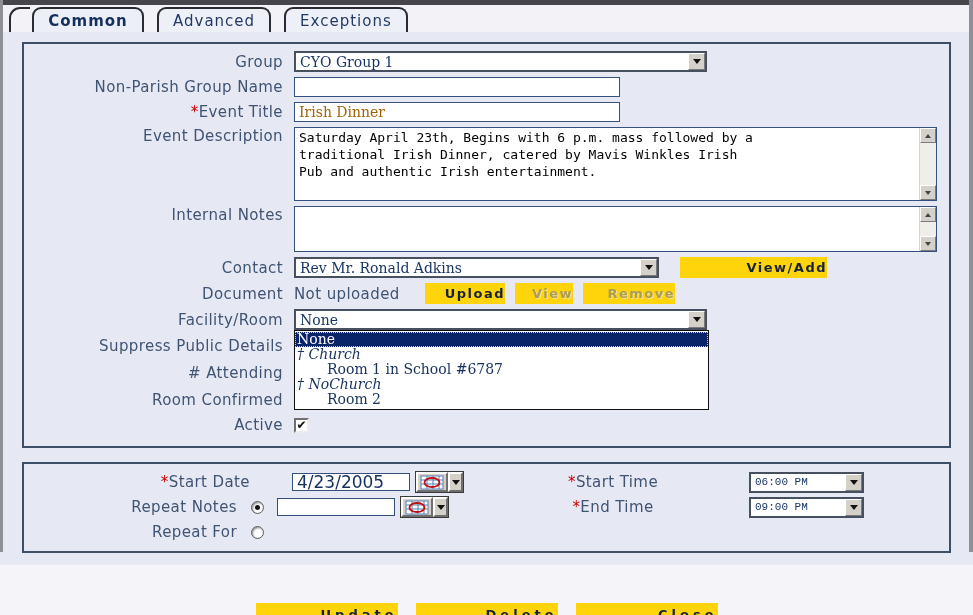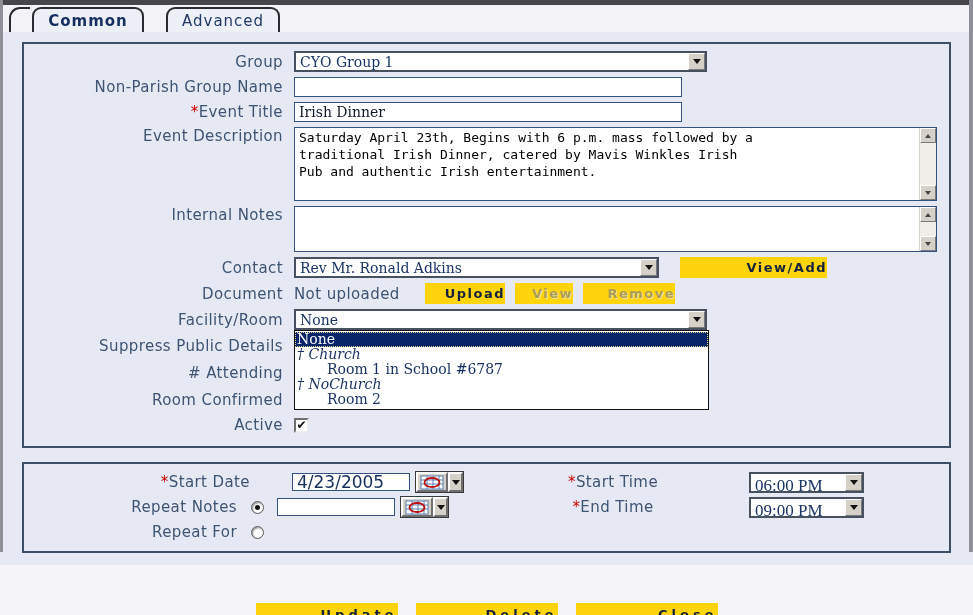--- a/index.html
+++ b/index.html
@@ -15,46 +15,46 @@
   .frame-right { position: absolute; right: 0; top: 0; width: 4px; height: 552px; background: #8f8f98; }
 
   
   .tabstrip { background: #f3f2f7; height: 27px; display: flex; align-items: stretch; padding: 2px 0 0 9px; }
   .tab-curve { width: 21px; border-left: 2px solid #2a2a33; border-top: 2px solid #2a2a33; border-top-left-radius: 11px; margin-right: 2px; }
   .tab {
     border: 2px solid #2a2a33; border-bottom: none; border-radius: 9px 9px 0 0;
     min-width: 112px; padding: 3px 14px 0; text-align: center;
     font-size: 15px; letter-spacing: 1px; color: #223a66; background: #eef0f7; cursor: default;
   }
-  .tab + .tab { margin-left: 22px; text-align: right; }
+  .tab + .tab { margin-left: 13px; text-align: right; }
   .tab.active { font-weight: bold; color: #15305f; background: #edeff6; }
 
   
   .panel { background: #e6e9f4; padding: 10px 22px 12px; }
   .section { border: 2px solid #3d4f66; }
   .section1 { padding: 7px 5px 12px 0; }
 
   .row { display: grid; grid-template-columns: 266px 1fr; align-items: center; margin-bottom: 5px; }
   .row.top-align { align-items: flex-start; }
   .lbl { text-align: right; padding-right: 7px; color: #3f5473; font-size: 15px; letter-spacing: 0.4px; white-space: nowrap; }
   .req { color: #cc0000; }
   .ctrl { display: flex; align-items: center; margin-left: 4px; }
 
   .tinput {
-    height: 20px; width: 388px; border: 1px solid #33517c; background: #fff;
-    font-family: "DejaVu Serif", serif; font-size: 14px; color: #0f172a; padding: 1px 4px; outline: none;
+    height: 20px; width: 326px; border: 1px solid #33517c; background: #fff;
+    font-family: "DejaVu Serif", serif; font-size: 14px; color: #a16207; padding: 1px 4px; outline: none;
   }
   .sinput {
     height: 18px; width: 118px; border: 1px solid #33517c; background: #fff;
     font-family: "DejaVu Sans", sans-serif; font-size: 17px; color: #16305e; padding: 1px 4px; outline: none;
   }
 
   .selectbox { width: 413px; height: 21px; border: 2px solid #47505e; background: #fff; display: flex; align-items: stretch; cursor: default; }
   .selectbox .val { flex: 1; font-family: "DejaVu Serif", serif; font-size: 14px; color: #1a3566; padding: 1px 4px; white-space: nowrap; overflow: hidden; }
-  .selectbox .val.sans { font-family: Liberation Serif, serif; font-size: 17px; padding-top: 2px; }
+  .selectbox .val.sans { font-family: Liberation Mono, monospace; font-size: 11px; padding-top: 2px; }
   .sb-arrow { width: 17px; background: #d5d1c9; border: 1px solid; border-color: #ffffff #7a7a7a #7a7a7a #ffffff; display: flex; align-items: center; justify-content: center; }
   .tri-down { width: 0; height: 0; border-left: 4px solid transparent; border-right: 4px solid transparent; border-top: 5px solid #111; }
   .tri-up-sm { width: 0; height: 0; border-left: 3px solid transparent; border-right: 3px solid transparent; border-bottom: 4px solid #444; }
   .tri-down-sm { width: 0; height: 0; border-left: 3px solid transparent; border-right: 3px solid transparent; border-top: 4px solid #444; }
 
   .textbox { width: 643px; border: 1px solid #33517c; background: #fff; display: flex; align-items: stretch; }
   .textbox textarea {
     flex: 1; border: none; outline: none; resize: none; background: transparent;
     font-family: "DejaVu Sans Mono", monospace; font-size: 13px; line-height: 1.3; color: #000000; padding: 2px 4px; overflow: hidden;
   }
@@ -119,20 +119,21 @@
 <body>
 
 <div class="frame-top"></div>
 <div class="frame-left"></div>
 <div class="frame-right"></div>
 
 <div class="tabstrip">
   <div class="tab-curve"></div>
   <div class="tab active">Common</div>
   <div class="tab">Advanced</div>
+  <div class="tab">Exceptions</div>
 </div>
 
 <div class="panel">
 
   <div class="section section1">
 
     <div class="row">
       <div class="lbl">Group</div>
       <div class="ctrl">
         <div class="selectbox">

